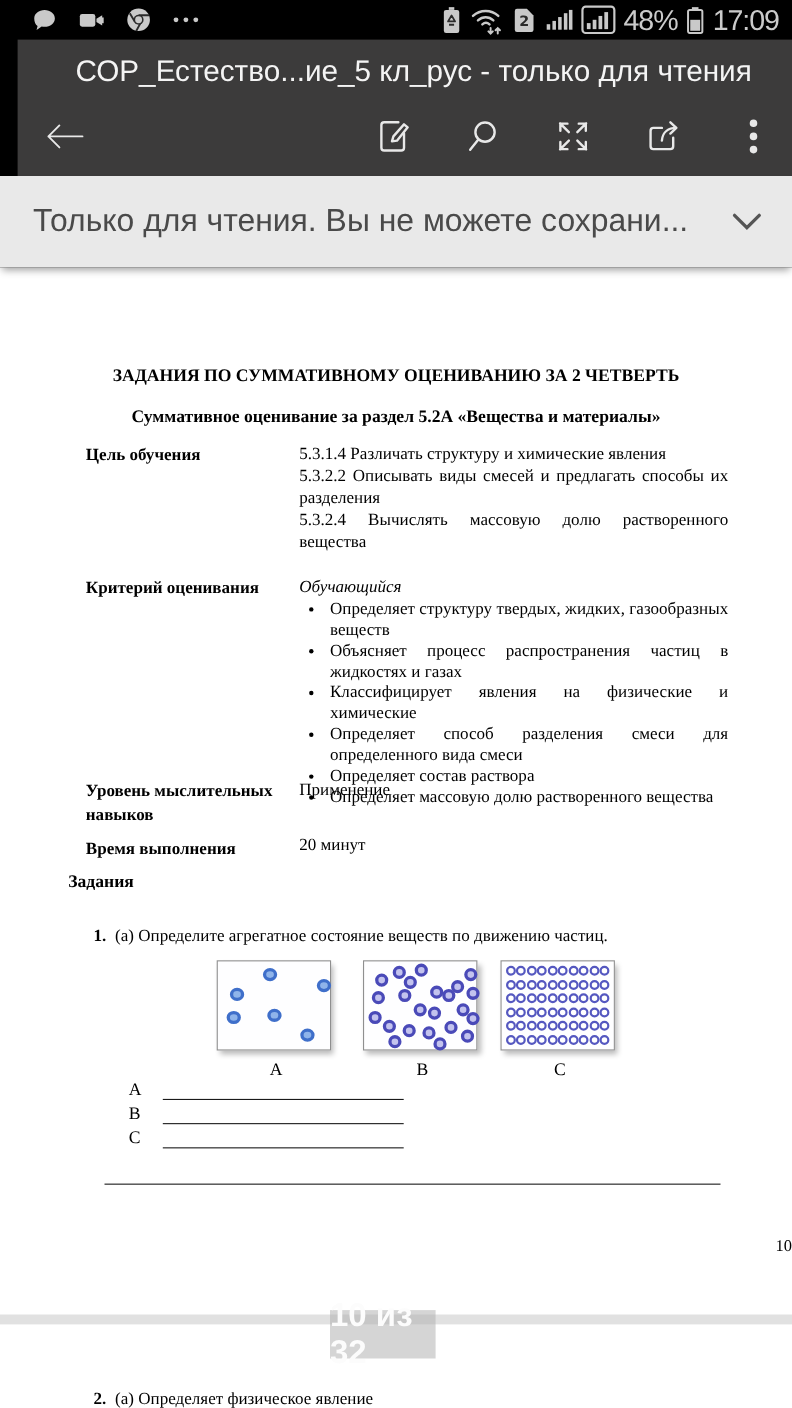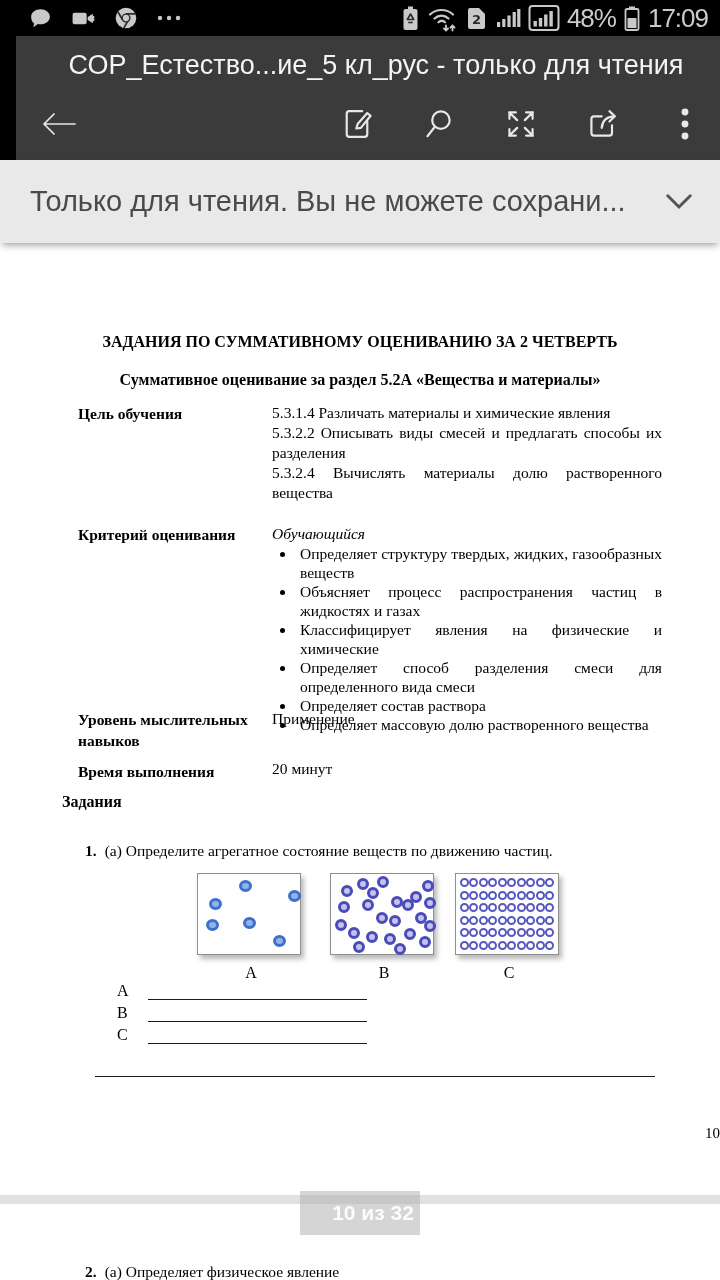--- a/index.html
+++ b/index.html
@@ -60,23 +60,23 @@
   .plabel { text-align:center; margin-top:9px; font-size:16px; }
 
   .answer-row { position:absolute; left:117px; display:flex; align-items:flex-end; height:21px; }
   .answer-letter { font-size:16px; width:16px; }
   .answer-line { width:219px; border-bottom:1.6px solid #1a1a1a; height:18px; margin-left:15px; }
   .long-line { position:absolute; top:826px; left:95px; width:560px; height:8px;
     border-bottom:1.6px solid #1a1a1a; }
   .page-number { position:absolute; top:882px; left:0; width:720px; text-align:right; font-size:15px; }
 
   .page-sep { position:absolute; top:952px; left:0; width:720px; height:9px; background:#e1e1e1; }
-  .page-indicator { position:absolute; top:948px; left:300px; width:120px; height:44px;
+  .page-indicator { position:absolute; top:948px; left:300px; width:96px; height:44px;
     background:rgba(178,178,178,0.55); display:flex; align-items:center; justify-content:center;
-    font-family:"Liberation Sans", sans-serif; font-weight:bold; font-size:21px; color:#fcfcfc;padding-left:26px; }
+    font-family:"Liberation Sans", sans-serif; font-weight:bold; font-size:30px; color:#fcfcfc; }
   .next-frag { position:absolute; top:1019px; left:85px; line-height:20px; }
 </style>
 </head>
 <body>
 
 <div class="screen">
 
   <div class="status-bar">
     <div class="sb-left">
       <span class="sb-ic">
@@ -214,23 +214,23 @@
     </div>
   </div>
 
   <div class="doc">
     <div class="doc-title">ЗАДАНИЯ ПО СУММАТИВНОМУ ОЦЕНИВАНИЮ ЗА 2 ЧЕТВЕРТЬ</div>
     <div class="doc-subtitle">Суммативное оценивание за раздел 5.2А «Вещества и материалы»</div>
 
     <div class="row" style="top:160px">
       <div class="rlabel">Цель обучения</div>
       <div class="rvalue">
-        <p>5.3.1.4  Различать материалы и химические явления</p>
+        <p>5.3.1.4  Различать структуру и химические явления</p>
         <p>5.3.2.2  Описывать виды смесей и предлагать способы их разделения</p>
-        <p>5.3.2.4  Вычислять материалы долю растворенного вещества</p>
+        <p>5.3.2.4  Вычислять массовую долю растворенного вещества</p>
       </div>
     </div>
 
     <div class="row" style="top:281px">
       <div class="rlabel">Критерий оценивания</div>
       <div class="rvalue">
         <p class="intro">Обучающийся</p>
         <ul class="crit-list">
           <li>Определяет структуру твердых, жидких, газообразных веществ</li>
           <li>Объясняет процесс распространения частиц в жидкостях и газах</li>

